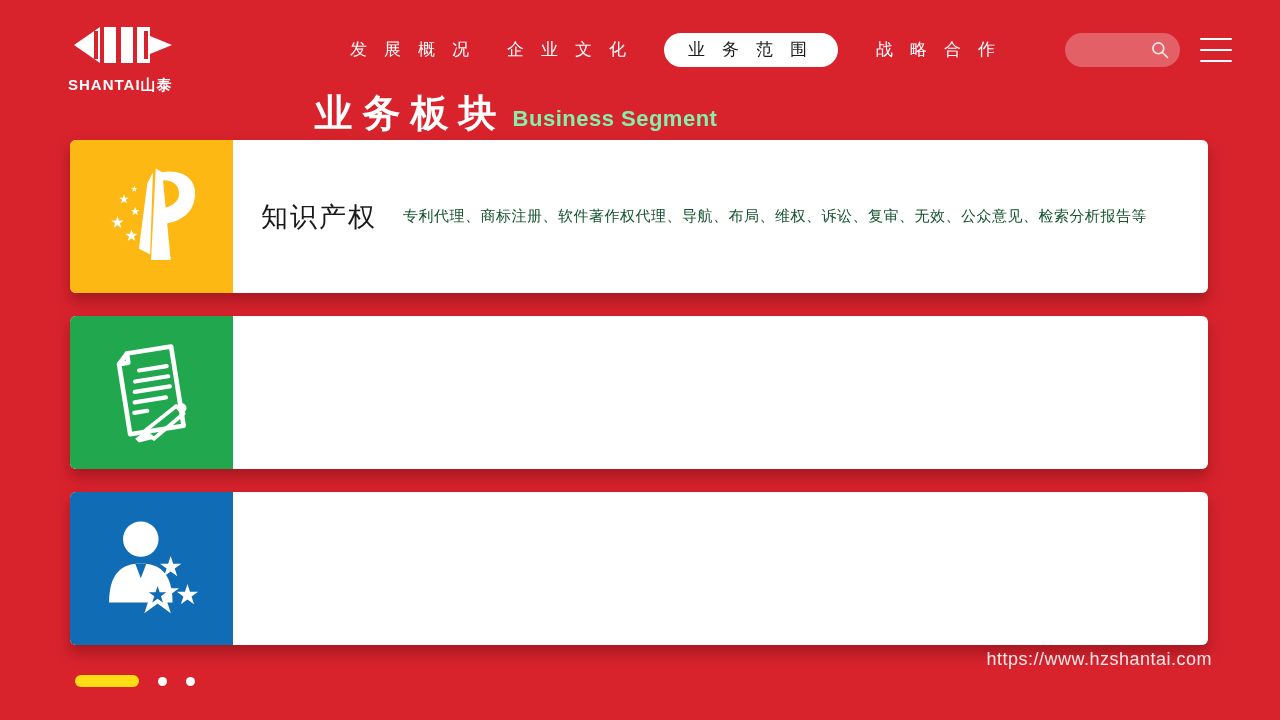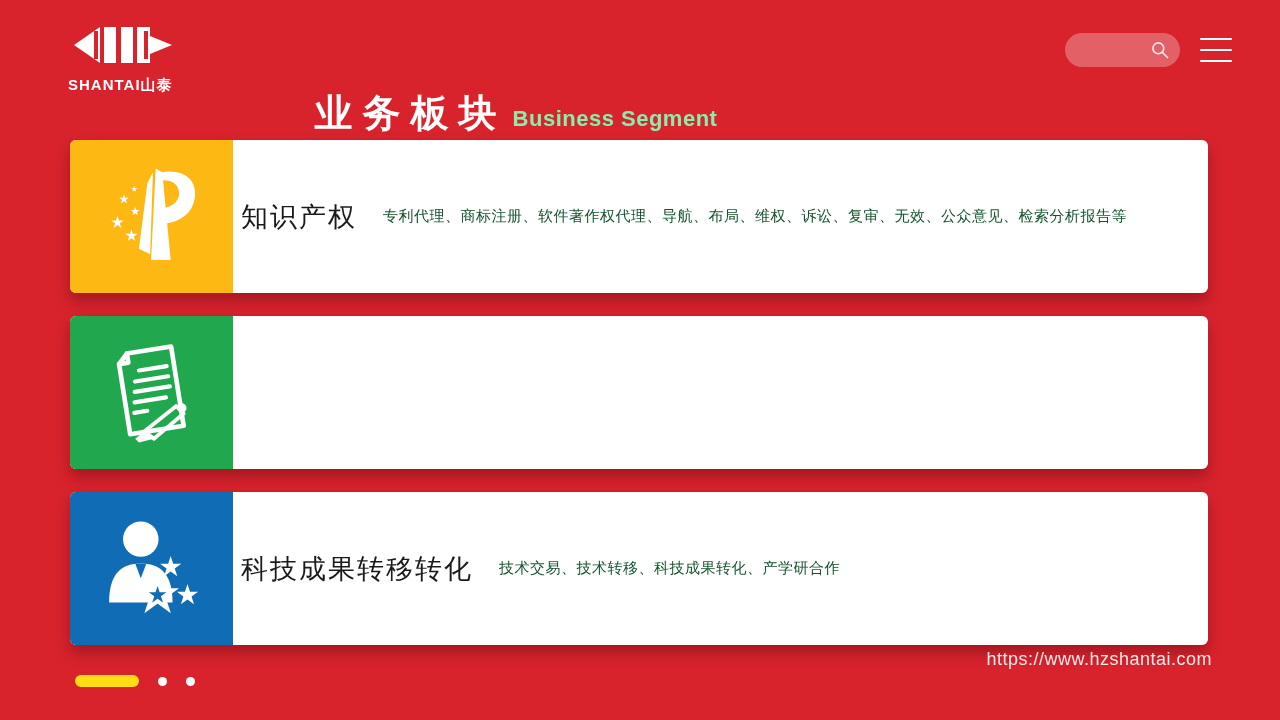--- a/index.html
+++ b/index.html
@@ -69,21 +69,21 @@
     background:#fff; border-radius:6px;
     box-shadow:0 8px 14px rgba(105,12,18,0.45);
     cursor:pointer;
   }
   .card-icon {
     flex:0 0 163px; border-radius:6px 0 0 6px;
     display:flex; align-items:center; justify-content:center;
   }
   .card-icon svg { width:112px; height:112px; display:block; }
   .card-body {
-    flex:1; display:flex; align-items:center; padding-left:8px; overflow:hidden;
+    flex:1; display:flex; align-items:center; padding-left:28px; overflow:hidden;
   }
   .card-title {
     font-size:27px; color:#1a1a1a; letter-spacing:2px; white-space:nowrap;
   }
   .card-desc {
     font-size:15px; color:#14532d; margin-left:26px; letter-spacing:0.5px;
     white-space:nowrap;
   }
 
   
@@ -116,20 +116,26 @@
         <rect x="31" y="1" width="12" height="36"></rect>
         <rect x="48" y="1" width="12" height="36"></rect>
         <polygon points="64,1 77,1 77,10 99,19 77,28 77,37 64,37"></polygon>
       </g>
       <rect x="21" y="5" width="4" height="28" fill="#D8232D"></rect>
       <rect x="71" y="5" width="4" height="28" fill="#D8232D"></rect>
     </svg>
     <div class="logo-text">SHANTAI山泰</div>
   </div>
 
+  <div class="nav">
+    <div class="nav-item">发展概况</div>
+    <div class="nav-item">企业文化</div>
+    <div class="nav-item active">业务范围</div>
+    <div class="nav-item">战略合作</div>
+  </div>
 
   <div class="searchbox">
     <input type="text" placeholder="" style="">
     <svg class="search-icon" viewBox="0 0 24 24">
       <circle cx="10" cy="10" r="6.5" fill="none" stroke="rgba(255,255,255,0.85)" stroke-width="2"></circle>
       <line x1="15" y1="15" x2="21" y2="21" stroke="rgba(255,255,255,0.85)" stroke-width="2" stroke-linecap="round"></line>
     </svg>
   </div>
 
   <div class="hamburger">
@@ -200,24 +206,20 @@
           <path id="star2" d="M0,-1 L0.2245,-0.309 L0.951,-0.309 L0.3633,0.118 L0.5878,0.809 L0,0.382 L-0.5878,0.809 L-0.3633,0.118 L-0.951,-0.309 L-0.2245,-0.309 Z"></path>
         </defs>
         <circle cx="48" cy="28" r="19" fill="#ffffff"></circle>
         <path d="M14,96 C14,64 28,54 48,54 C68,54 82,64 82,96 Z" fill="#ffffff"></path>
         <polygon points="42,54 54,54 48,70" fill="#0F6CB5"></polygon>
         <use href="#star2" transform="translate(80,58) scale(12)" fill="#ffffff"></use>
         <use href="#star2" transform="translate(66,88) scale(17)" fill="#0F6CB5" stroke="#ffffff" stroke-width="0.26"></use>
         <use href="#star2" transform="translate(98,88) scale(12)" fill="#ffffff"></use>
       </svg>
     </div>
-    <div class="card-body">
-      <span class="card-title">科技成果转移转化</span>
-      <span class="card-desc">技术交易、技术转移、科技成果转化、产学研合作</span>
-    </div>
   </div>
 
 </div>
 
 <div class="pagination">
   <div class="page-bar"></div>
   <div class="page-dot"></div>
   <div class="page-dot"></div>
 </div>
 

